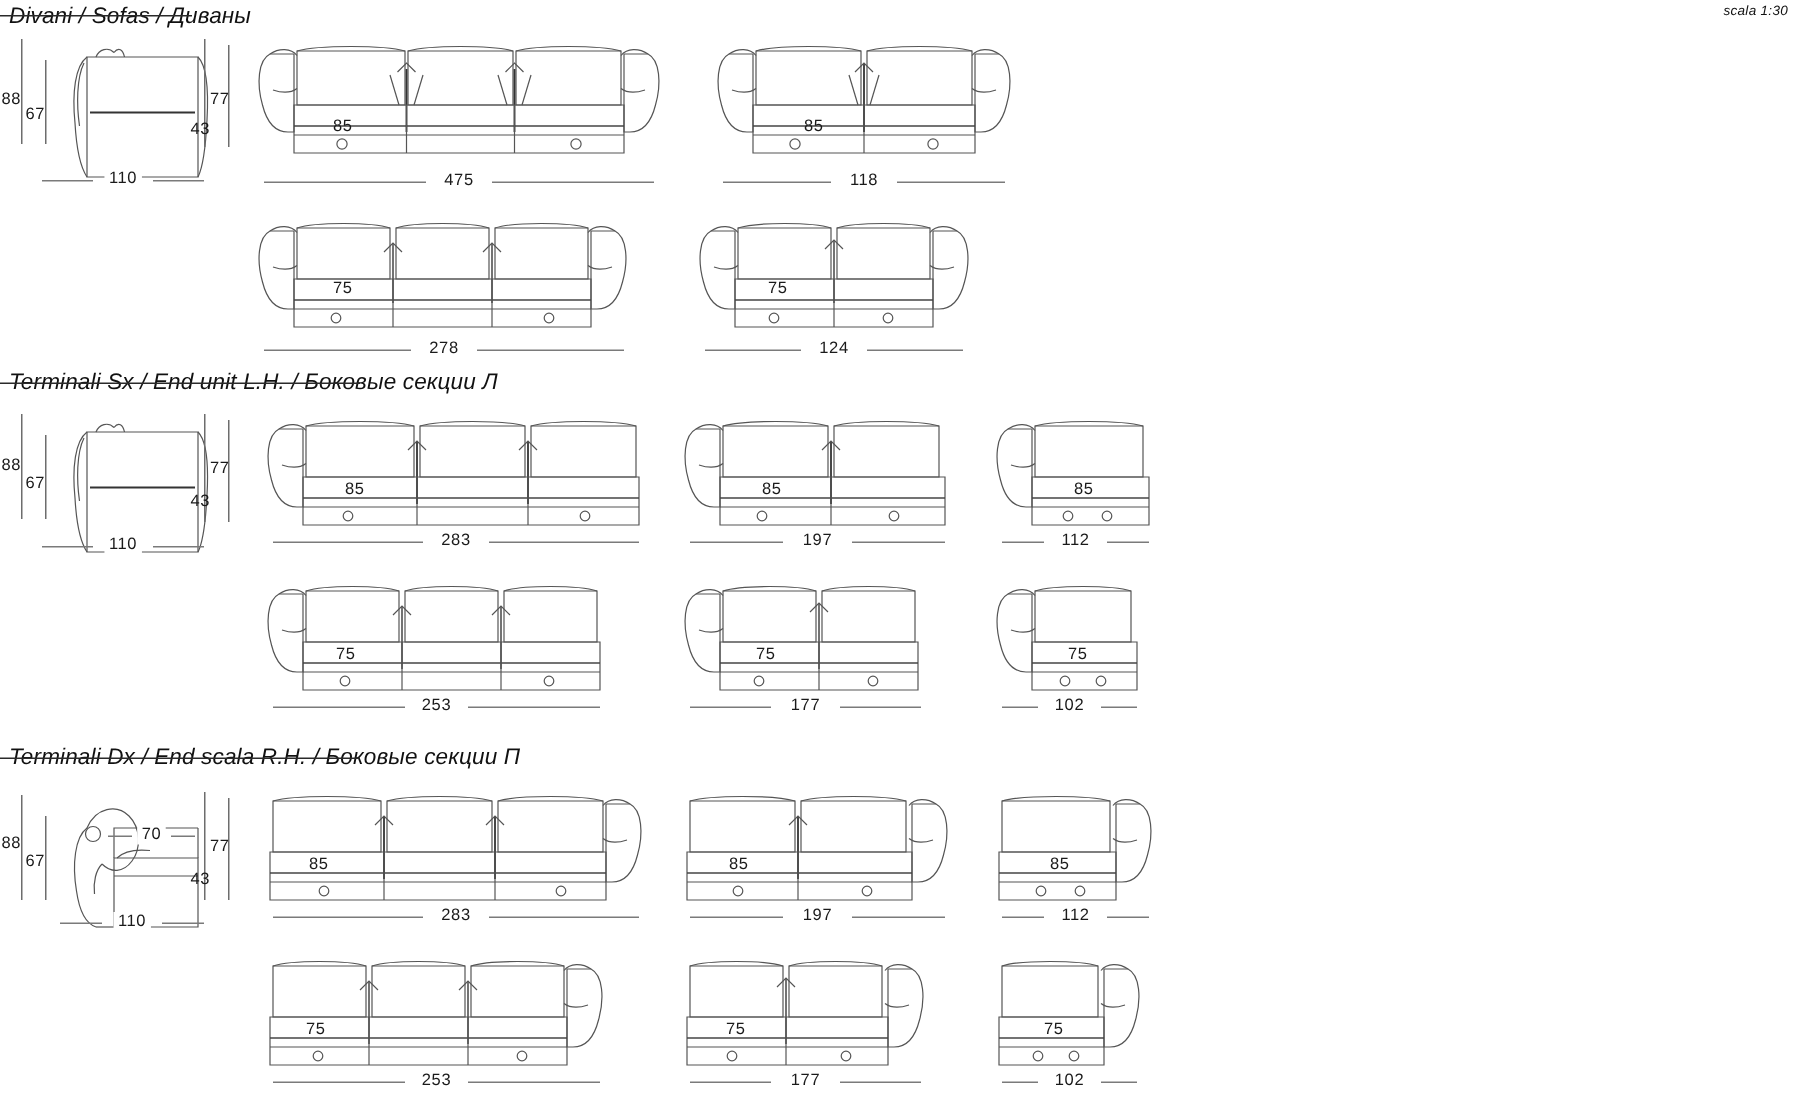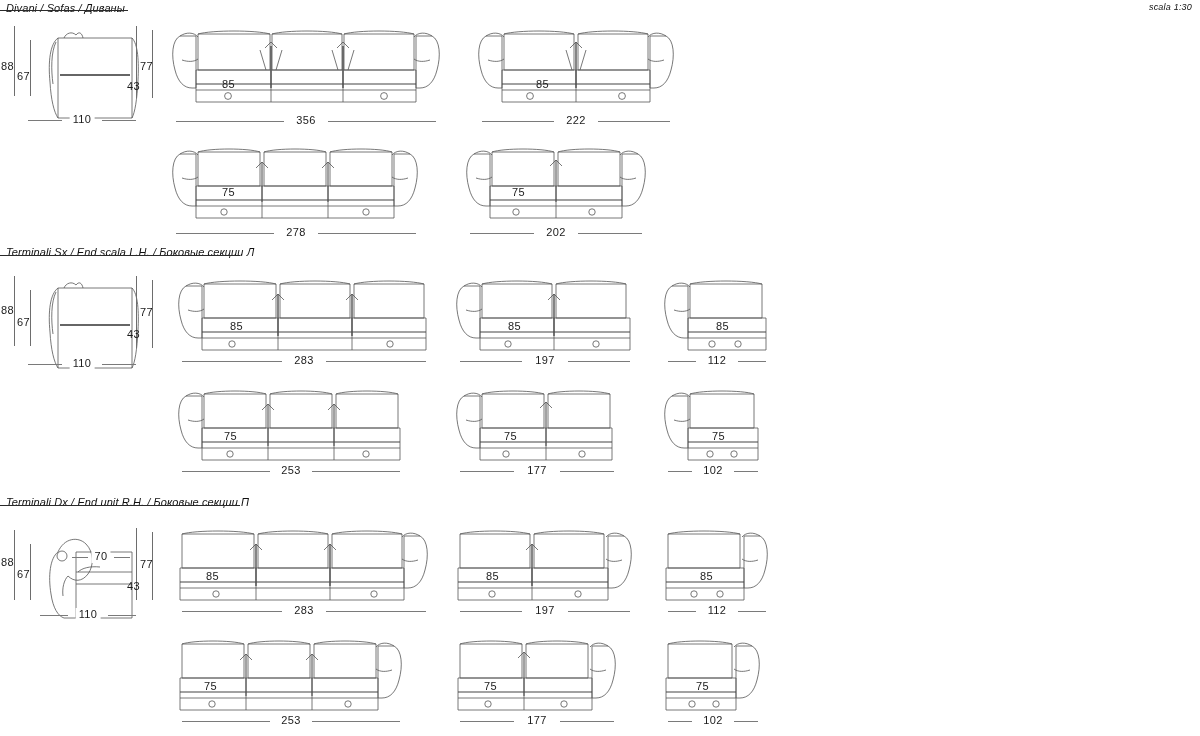--- a/index.html
+++ b/index.html
@@ -18,21 +18,21 @@
   .scale-label {
     position: absolute;
     top: 2px; right: 8px;
     font-size: 9px;
     font-style: italic;
     color: #111;
     letter-spacing: .2px;
   }
   .section-title {
     position: absolute;
-    font-size: 11px;
+    font-size: 15px;
     font-style: italic;
     color: #111;
     white-space: nowrap;
     letter-spacing: .1px;
   }
   .section-rule {
     position: absolute;
     left: 0;
     height: 0;
     border-top: 1px solid #2a2a2a;
@@ -170,21 +170,21 @@
 
         <circle cx="56" cy="70" r="3.4"></circle>
         <circle cx="212" cy="70" r="3.4"></circle>
       </g>
     </svg>
   </div>
   <div class="seatlbl" style="left:222px; top:78px;">85</div>
   <div class="dimbar" style="left:176px; top:114px; width:260px;">
     <div class="bar-l" style="width:108px;"></div>
     <div class="bar-r" style="width:108px;"></div>
-    <div class="bar-txt">356</div>
+    <div class="bar-txt">475</div>
   </div>
 
   <div class="fig" style="left:478px; top:26px;">
     <svg width="196" height="82" viewBox="0 0 196 82">
       <g fill="none" stroke="#555" stroke-width="0.8">
         <path d="M8 10 C0 14 -1 30 3 44 C6 56 12 62 20 62 L24 62 L24 10 Z"></path>
         <path d="M8 10 C14 6 22 6 26 11"></path>
         <path d="M10 34 C16 36 22 36 26 33"></path>
         <path d="M188 10 C196 14 197 30 193 44 C190 56 184 62 176 62 L172 62 L172 10 Z"></path>
         <path d="M188 10 C182 6 174 6 170 11"></path>
@@ -203,21 +203,21 @@
         <path d="M98 44 L98 76"></path>
         <circle cx="52" cy="70" r="3.4"></circle>
         <circle cx="144" cy="70" r="3.4"></circle>
       </g>
     </svg>
   </div>
   <div class="seatlbl" style="left:536px; top:78px;">85</div>
   <div class="dimbar" style="left:482px; top:114px; width:188px;">
     <div class="bar-l" style="width:72px;"></div>
     <div class="bar-r" style="width:72px;"></div>
-    <div class="bar-txt">222</div>
+    <div class="bar-txt">118</div>
   </div>
 
   <div class="fig" style="left:172px; top:146px;">
     <svg width="246" height="78" viewBox="0 0 246 78">
       <g fill="none" stroke="#555" stroke-width="0.8">
         <path d="M8 8 C0 12 -1 28 3 42 C6 54 12 60 20 60 L24 60 L24 8 Z"></path>
         <path d="M8 8 C14 4 22 4 26 9"></path>
         <path d="M10 32 C16 34 22 34 26 31"></path>
         <path d="M238 8 C246 12 247 28 243 42 C240 54 234 60 226 60 L222 60 L222 8 Z"></path>
         <path d="M238 8 C232 4 224 4 220 9"></path>
@@ -270,24 +270,24 @@
         <path d="M90 40 L90 72"></path>
         <circle cx="50" cy="66" r="3.2"></circle>
         <circle cx="126" cy="66" r="3.2"></circle>
       </g>
     </svg>
   </div>
   <div class="seatlbl" style="left:512px; top:186px;">75</div>
   <div class="dimbar" style="left:470px; top:226px; width:172px;">
     <div class="bar-l" style="width:64px;"></div>
     <div class="bar-r" style="width:64px;"></div>
-    <div class="bar-txt">202</div>
-  </div>
-
-  <div class="section-title" style="left:6px; top:246px;">Terminali Sx / End scala L.H. / Боковые секции Л</div>
+    <div class="bar-txt">124</div>
+  </div>
+
+  <div class="section-title" style="left:6px; top:246px;">Terminali Sx / End unit L.H. / Боковые секции Л</div>
   <div class="section-rule" style="top:255px; width:240px;"></div>
 
   <div class="fig" style="left:20px; top:272px;">
     <svg width="150" height="110" viewBox="0 0 150 110">
       <g fill="none" stroke="#555" stroke-width="0.8">
         <path d="M38 16 L112 16 L112 96 L38 96 Z"></path>
         <path d="M38 16 C30 22 28 40 30 60 C31 78 34 90 38 96"></path>
         <path d="M112 16 C118 22 119 40 118 58 C117 78 115 90 112 96"></path>
         <path d="M40 53 L110 53" stroke="#333" stroke-width="1.3"></path>
         <path d="M44 16 C46 11 52 9 56 13"></path>
@@ -473,21 +473,21 @@
       </g>
     </svg>
   </div>
   <div class="seatlbl" style="left:712px; top:430px;">75</div>
   <div class="dimbar" style="left:668px; top:464px; width:90px;">
     <div class="bar-l" style="width:24px;"></div>
     <div class="bar-r" style="width:24px;"></div>
     <div class="bar-txt">102</div>
   </div>
 
-  <div class="section-title" style="left:6px; top:496px;">Terminali Dx / End unit R.H. / Боковые секции П</div>
+  <div class="section-title" style="left:6px; top:496px;">Terminali Dx / End scala R.H. / Боковые секции П</div>
   <div class="section-rule" style="top:505px; width:240px;"></div>
 
   <div class="fig" style="left:20px; top:522px;">
     <svg width="150" height="110" viewBox="0 0 150 110">
       <g fill="none" stroke="#555" stroke-width="0.8">
 
         <path d="M56 50 L112 50 L112 96 L56 96 Z"></path>
         <path d="M56 62 L112 62"></path>
 
         <path d="M38 30 C30 36 28 54 31 72 C33 86 38 94 44 96"></path>

